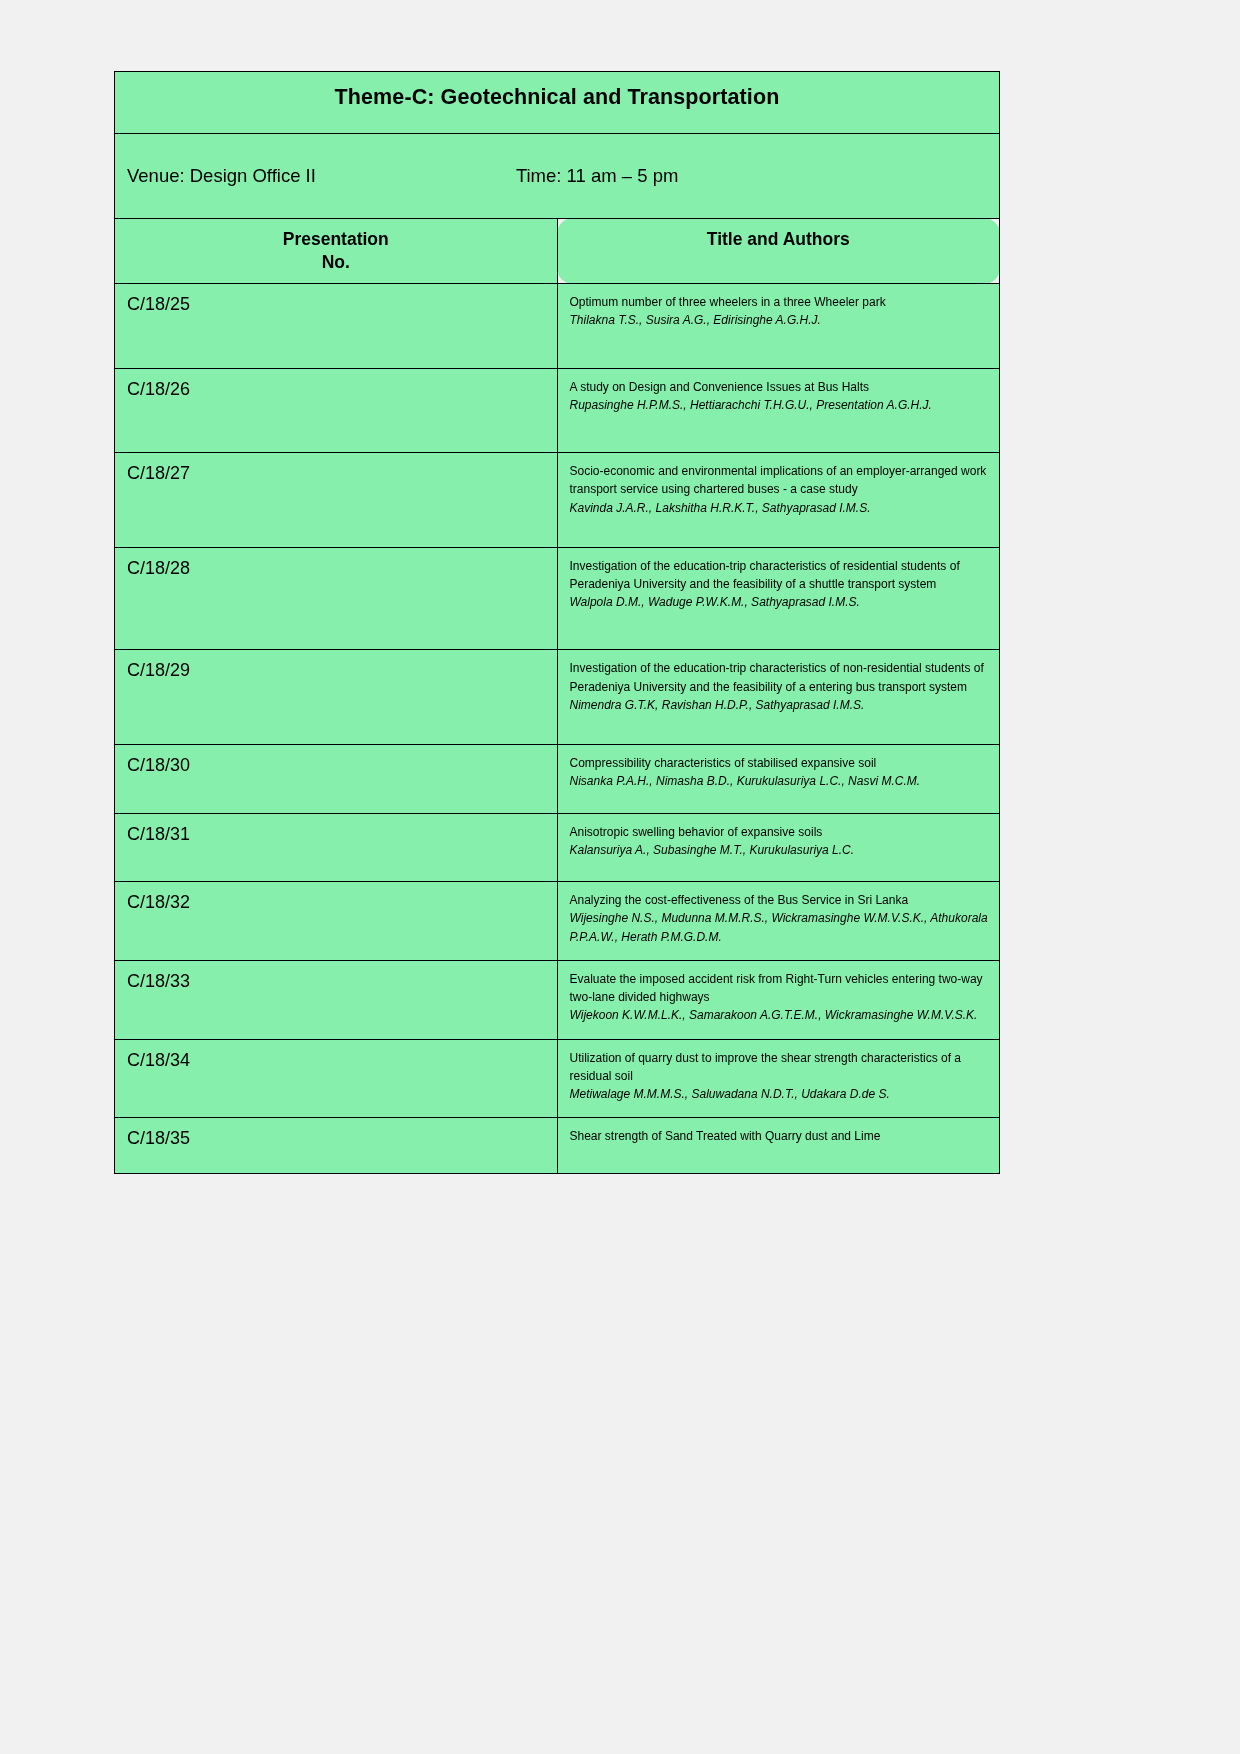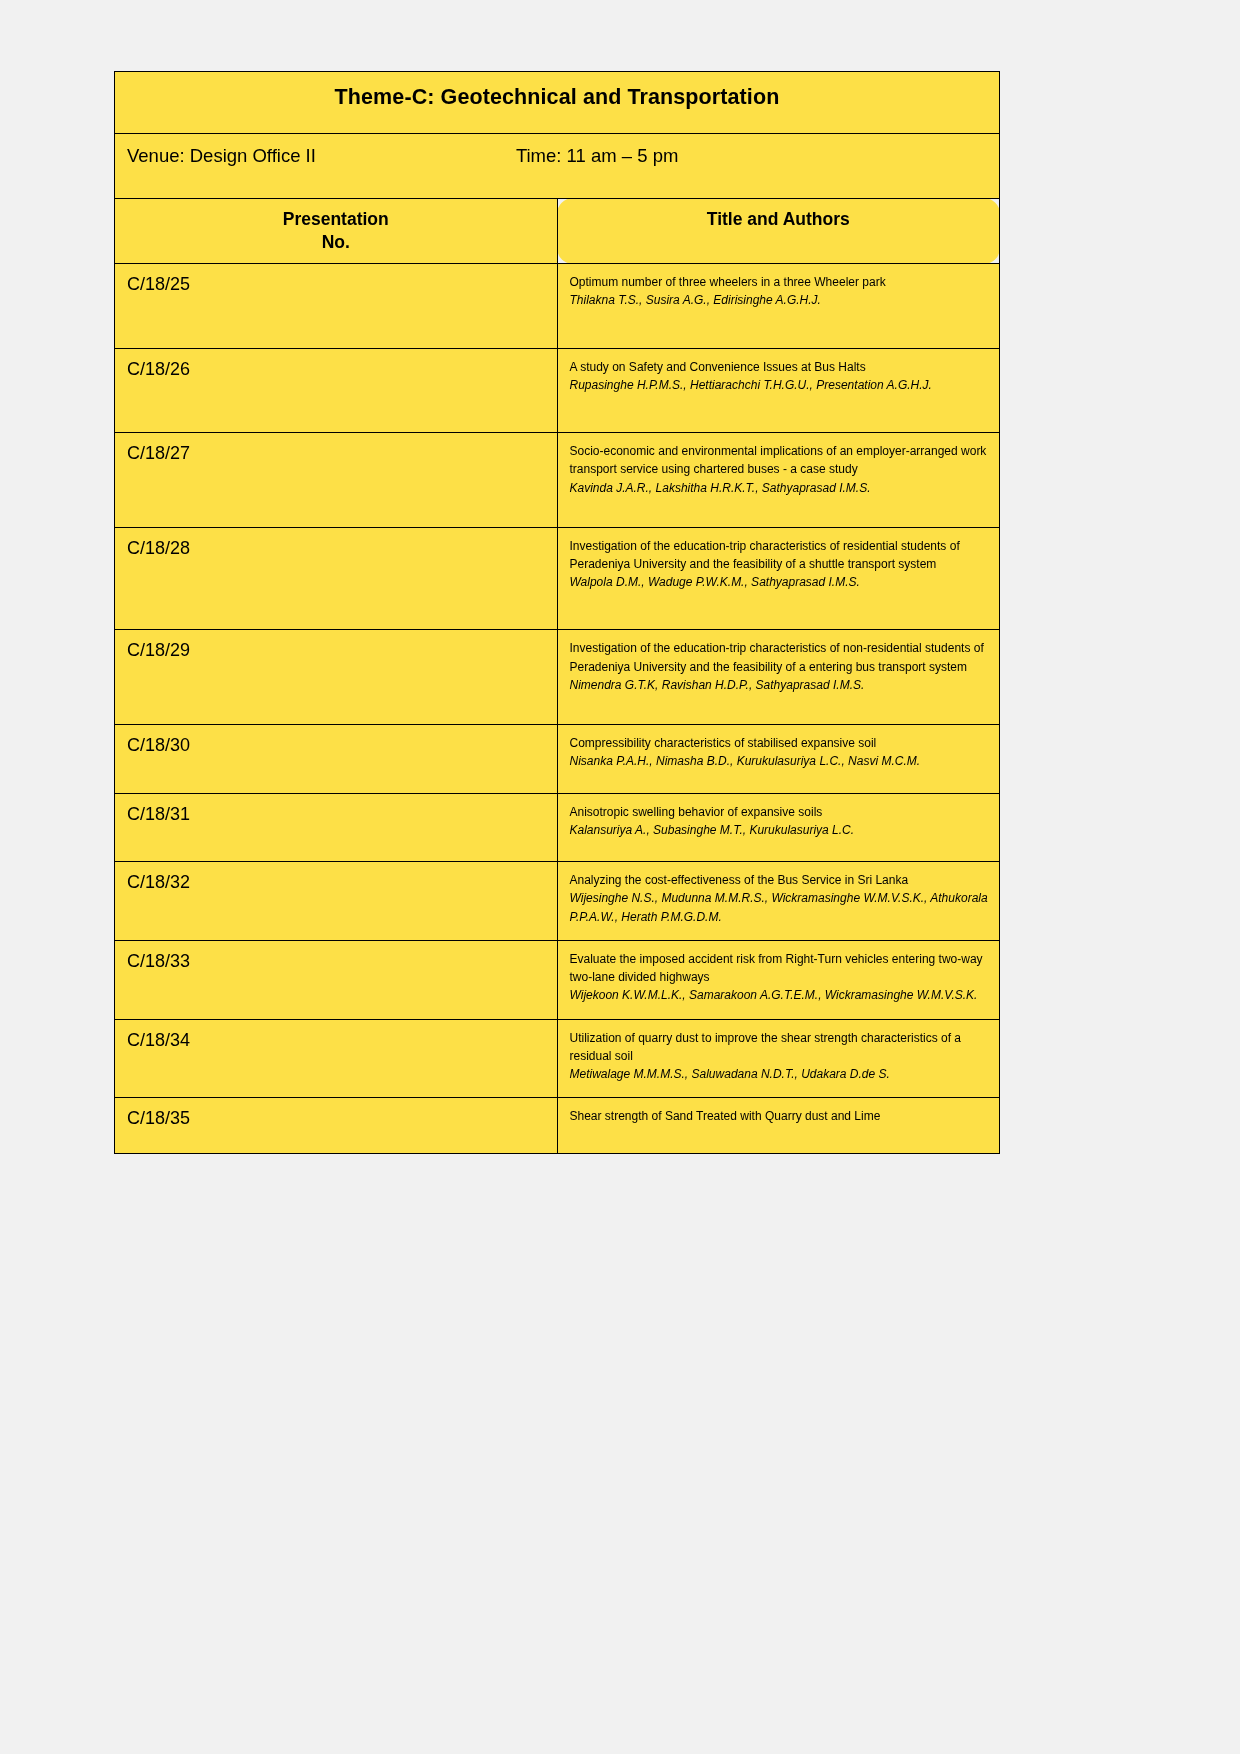--- a/index.html
+++ b/index.html
@@ -24,21 +24,21 @@
     position: absolute;
     left: 114px;
     top: 71px;
     width: 886px;
     border-collapse: collapse;
     table-layout: fixed;
   }
   .schedule-table td {
     border: 1px solid #000000;
     vertical-align: top;
-    background: #fde047;
+    background: #86efac;
   }
   .col-no { width: 158px; }
   .col-title { width: 728px; }
 
   .theme-title-cell {
     text-align: center;
     padding: 12px 8px 22px 8px;
   }
   .theme-title {
     font-size: 21.5px;
@@ -52,20 +52,21 @@
   }
   .venue-line {
     font-size: 18.5px;
     line-height: 1.3;
     white-space: nowrap;
   }
   .venue-text { }
   .time-text {
     display: inline-block;
     margin-left: 200px;
+    margin-top: 20px;
   }
 
   .head-no-cell,
   .head-title-cell {
     text-align: center;
     font-weight: bold;
     font-size: 17.5px;
     padding: 9px 6px 9px 6px;
     line-height: 1.32;
   }
@@ -125,21 +126,21 @@
         <td class="no-cell pad-1">C/18/25</td>
         <td class="title-cell pad-1">
           <span class="paper-title">Optimum number of three wheelers in a three Wheeler park</span>
           <span class="paper-authors">Thilakna T.S., Susira A.G., Edirisinghe A.G.H.J.</span>
         </td>
       </tr>
 
       <tr>
         <td class="no-cell pad-1">C/18/26</td>
         <td class="title-cell pad-1">
-          <span class="paper-title">A study on Safety and Convenience Issues at Bus Halts</span>
+          <span class="paper-title">A study on Design and Convenience Issues at Bus Halts</span>
           <span class="paper-authors">Rupasinghe H.P.M.S., Hettiarachchi T.H.G.U., Presentation A.G.H.J.</span>
         </td>
       </tr>
 
       <tr>
         <td class="no-cell pad-2">C/18/27</td>
         <td class="title-cell pad-2">
           <span class="paper-title">Socio-economic and environmental implications of an employer-arranged work transport service using chartered buses - a case study</span>
           <span class="paper-authors">Kavinda J.A.R., Lakshitha H.R.K.T., Sathyaprasad I.M.S.</span>
         </td>

